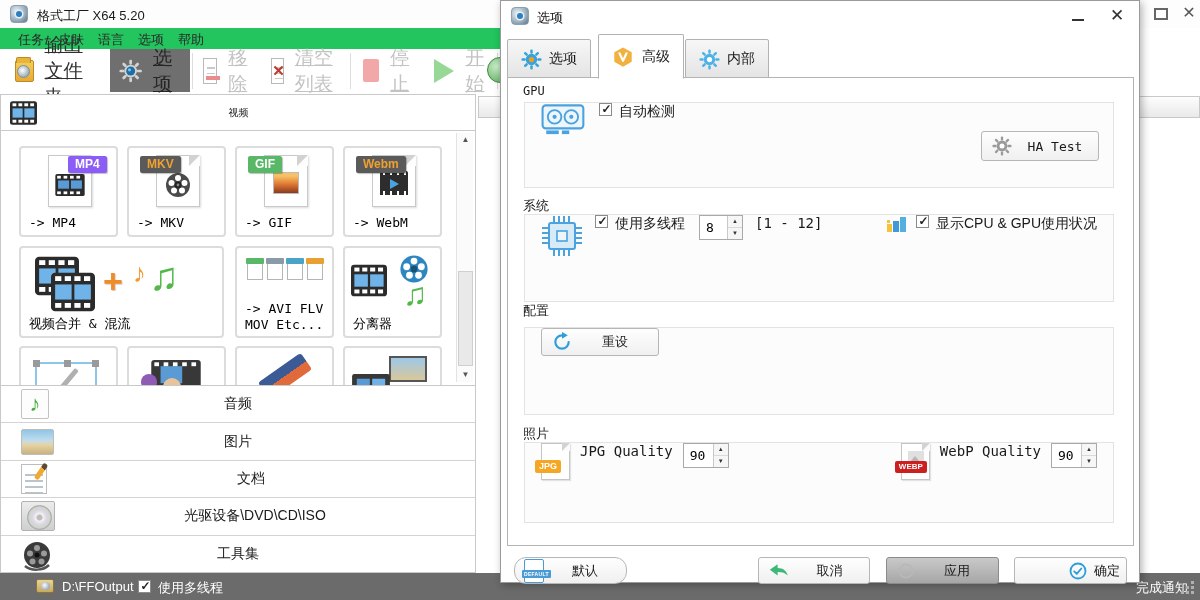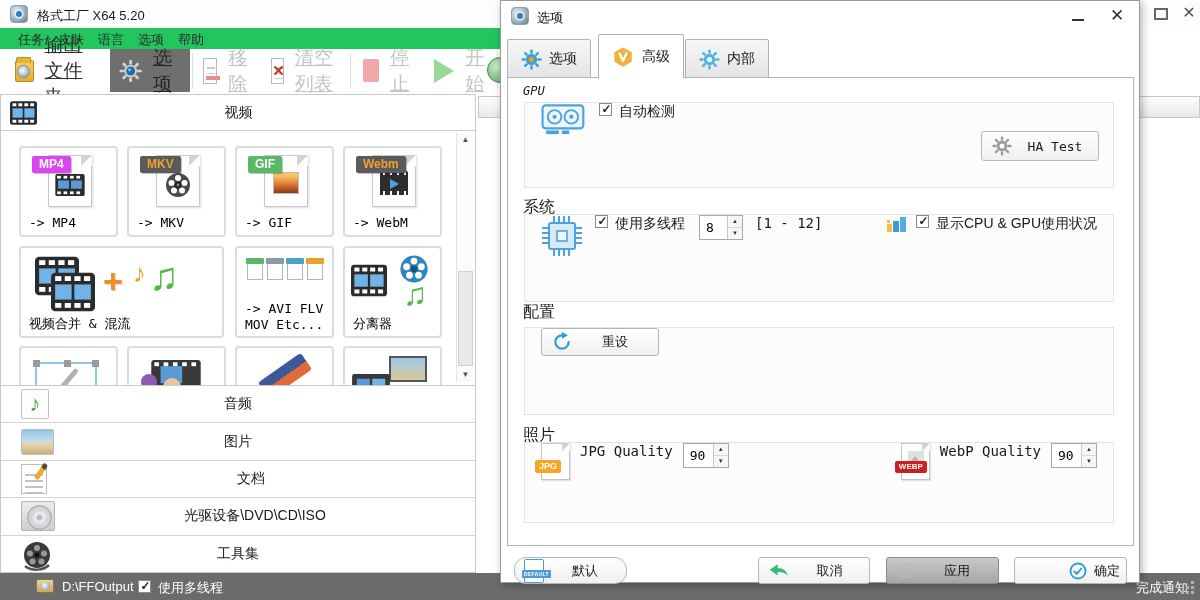--- a/index.html
+++ b/index.html
@@ -38,31 +38,31 @@
   .start-ic { width:0; height:0; border-left:20px solid #97d897; border-top:12px solid transparent; border-bottom:12px solid transparent; }
   .globe-sliver { position:absolute; left:487px; top:57px; width:26px; height:26px; border-radius:50%;
                   background:radial-gradient(circle at 35% 35%, #c9ecc9, #4ea34e); border:1px solid #3c8a3c; }
 
   .filelist-header { position:absolute; left:478px; top:96px; width:722px; height:22px;
                      background:linear-gradient(#fdfdfd,#e9e9e9); border:1px solid #c9c9c9; }
 
   .left-panel { position:absolute; left:0; top:94px; width:476px; height:479px; border:1px solid #c9c9c9; background:#fff; }
   .video-header { position:relative; height:36px; border-bottom:1px solid #c9c9c9; display:flex; align-items:center; }
   .video-header .vh-ic { margin-left:9px; }
-  .video-header .vh-lbl { flex:1; text-align:center; font-size:14px; color:#1a1a1a; margin-right:35px; }
+  .video-header .vh-lbl { flex:1; text-align:center; font-size:10px; color:#1a1a1a; margin-right:35px; }
 
   .cards { position:relative; height:255px; overflow:hidden; border-bottom:1px solid #c9c9c9; }
   .card { position:absolute; background:#fff; border:2px solid #dcdcdc; border-radius:4px; }
   .card .clabel { position:absolute; left:8px; bottom:4px; font-family:"DejaVu Sans Mono",monospace; font-size:13px; color:#000; line-height:1.25; }
   .page { position:absolute; width:44px; height:52px; background:#fff; border:1px solid #c9c9c9;
           box-shadow:1px 1px 2px rgba(0,0,0,.15); }
   .page::after { content:""; position:absolute; right:-1px; top:-1px; width:0; height:0;
           border-top:11px solid #fdfdfd; border-left:11px solid #d2d2d2; transform:rotate(90deg); }
   .badge { position:absolute; z-index:2; font-weight:bold; font-size:12px; color:#fff; padding:1px 7px 2px; border-radius:2px; box-shadow:1px 1px 1px rgba(0,0,0,.25); }
-  .badge.b-mp4 { background:#d946ef; } .badge.b-gif { background:#58b868; }
+  .badge.b-mp4 { background:#8b5cf6;margin-left:36px; } .badge.b-gif { background:#58b868; }
   .badge.b-mkv, .badge.b-webm { background:#5a5a5a; color:#f0a030; }
   .gif-thumb { position:absolute; width:26px; height:22px; border:1px solid #bbb;
                background:linear-gradient(#f7c267 15%, #e07a33 55%, #8a3a1e); }
   .webm-film { position:absolute; width:28px; height:24px; background:#2d2d2d; border-radius:2px;
                background-image:repeating-linear-gradient(90deg,#2d2d2d 0 3px,#fff 3px 5px,#2d2d2d 5px 7px); background-size:100% 4px; background-repeat:repeat-x; }
   .webm-film::before { content:""; position:absolute; left:0; bottom:0; width:100%; height:4px;
                background:repeating-linear-gradient(90deg,#2d2d2d 0 3px,#fff 3px 5px,#2d2d2d 5px 7px); }
   .webm-film::after { content:""; position:absolute; left:10px; top:8px; width:0; height:0;
                border-left:9px solid #4aa3df; border-top:5px solid transparent; border-bottom:5px solid transparent; }
   .plus-orange { position:absolute; font-size:34px; font-weight:bold; color:#f08c28; text-shadow:1px 1px 1px rgba(0,0,0,.2); }
@@ -124,21 +124,21 @@
   .dlg-icon { left:10px; top:6px; }
 
   .tabbar { position:absolute; left:0; top:30px; width:100%; height:47px; }
   .tab { position:absolute; bottom:-1px; height:40px; display:flex; align-items:center; gap:7px; padding:0 13px;
          background:linear-gradient(#f7f7f7,#e4e4e4); border:1px solid #b2b2b2; border-radius:2px 2px 0 0; font-size:14px; color:#1a1a1a; }
   .tab.sel { background:#fff; height:45px; border-bottom:1px solid #fff; z-index:3;gap:8px; }
   .gear22 { width:21px; height:21px; }
   .hex22 { width:22px; height:22px; }
 
   .panel { position:absolute; left:6px; top:76px; width:627px; height:469px; border:1px solid #b4b4b4; background:#fff; }
-  .sec-lbl { position:absolute; left:15px; font-size:16px; color:#1a1a1a; }
+  .sec-lbl { position:absolute; left:15px; font-size:13px; color:#1a1a1a; }
   .sec-lbl.mono { font-family:"DejaVu Sans Mono",monospace; font-size:12px; }
   .groupbox { position:absolute; left:16px; width:590px; background:#fcfcfc; border:1px solid #e3e3e3;
               display:flex; align-items:flex-start; padding:0 16px; }
   .mono { font-family:"DejaVu Sans Mono",monospace; }
   .glbl { font-size:14px; color:#1a1a1a; }
 
   .spinner { display:inline-flex; width:46px; height:25px; border:1px solid #a9a9a9; background:#fff; }
   .spinner .val { flex:1; font-family:"DejaVu Sans Mono",monospace; font-size:13px; color:#000; padding:4px 0 0 6px; }
   .spinner .arrows { width:15px; border-left:1px solid #c9c9c9; display:flex; flex-direction:column; }
   .spinner .arrows span { flex:1; text-align:center; font-size:6px; color:#333; line-height:11px; background:#f6f6f6; }
@@ -533,21 +533,21 @@
               </g>
           </g>
             <circle cx="12" cy="12" r="3" fill="#fff"></circle>
         </svg>
         <span>内部</span>
       </div>
     </div>
 
     <div class="panel">
 
-      <span class="sec-lbl mono" style="top:6px;font-style:italic;">GPU</span>
+      <span class="sec-lbl mono" style="top:6px;">GPU</span>
       <div class="groupbox" style="top:24px; height:86px;">
         <svg width="46" height="34" viewBox="0 0 44 32">
           <rect x="1.5" y="2" width="39" height="22" rx="3" fill="#eef6fc" stroke="#4aa3df" stroke-width="2"></rect>
           <circle cx="13" cy="13" r="6.5" fill="none" stroke="#4aa3df" stroke-width="1.8"></circle>
           <circle cx="29" cy="13" r="6.5" fill="none" stroke="#4aa3df" stroke-width="1.8"></circle>
           <circle cx="13" cy="13" r="2" fill="#4aa3df"></circle>
             <circle cx="29" cy="13" r="2" fill="#4aa3df"></circle>
           <rect x="5" y="26" width="12" height="3.5" fill="#4aa3df"></rect>
             <rect x="20" y="26" width="7" height="3.5" fill="#4aa3df"></rect>
         </svg>

